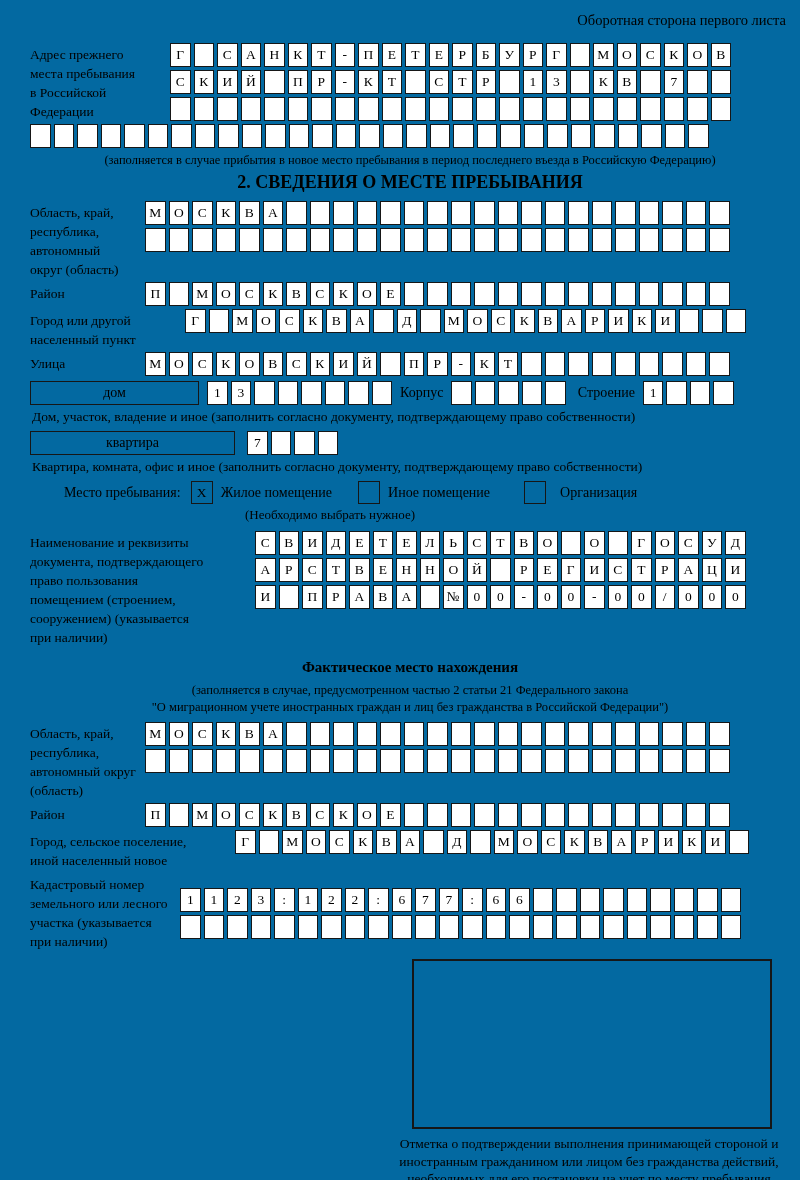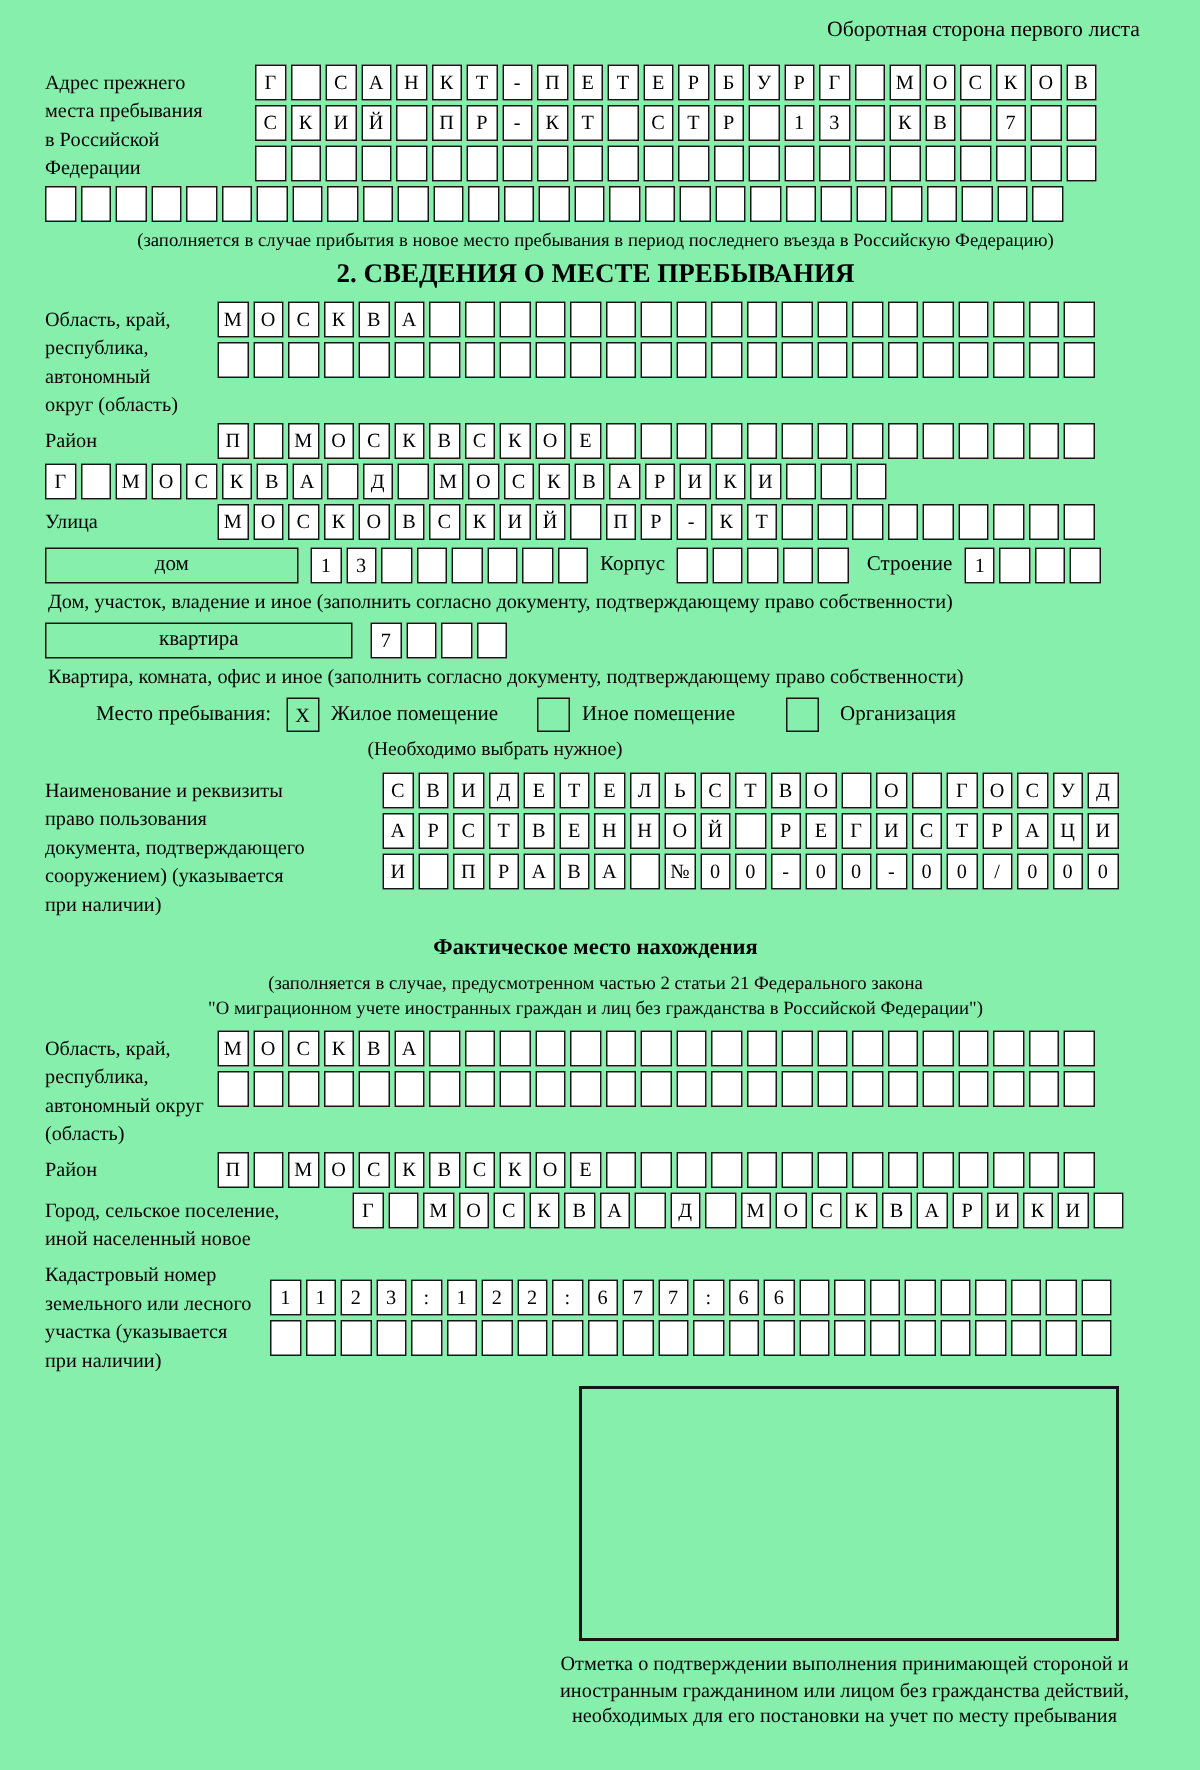--- a/index.html
+++ b/index.html
@@ -1,20 +1,20 @@
 <!DOCTYPE html>
 <html><head>
 <meta charset="utf-8">
 <style>
   html,body{margin:0;padding:0;background:#fff;}
   .page{
     width:800px;height:1180px;box-sizing:border-box;
-    padding:12px 36px 0 30px;overflow:hidden;
+    padding:12px 10px 0 30px;overflow:hidden;
     font-family:"Liberation Serif","DejaVu Serif",serif;
-    color:#000;background:#86efac;
+    color:#000;background:#0369a1;
   }
   .header-note{text-align:right;font-size:14.5px;padding-right:4px;margin-bottom:14px;}
   .field{display:flex;align-items:flex-start;margin-bottom:3px;}
   .label{flex:none;font-size:13.5px;line-height:19px;padding-top:2px;}
   .w140{width:140px;} .w115{width:115px;} .w155{width:155px;}
   .w225{width:225px;} .w205{width:205px;} .w150{width:150px;}
   .rowstack{display:flex;flex-direction:column;gap:3px;}
   .cells{display:flex;gap:3px;}
   .cell{
     flex:none;width:18.5px;height:22px;border:1.6px solid #161616;
@@ -273,20 +273,24 @@
         <div class="cell"></div>
         <div class="cell"></div>
         <div class="cell"></div>
         <div class="cell"></div>
         <div class="cell"></div>
         <div class="cell"></div>
       </div>
   </div>
 
   <div class="field">
+    <div class="label w155">
+      <div>Город или другой</div>
+      <div>населенный пункт</div>
+    </div>
     <div class="cells">
         <div class="cell">Г</div>
         <div class="cell"></div>
         <div class="cell">М</div>
         <div class="cell">О</div>
         <div class="cell">С</div>
         <div class="cell">К</div>
         <div class="cell">В</div>
         <div class="cell">А</div>
         <div class="cell"></div>
@@ -391,22 +395,23 @@
     <div class="checkbox"></div>
     <span class="ml8 mr34">Иное помещение</span>
     <div class="checkbox"></div>
     <span class="ml14">Организация</span>
   </div>
   <div class="stay-note">(Необходимо выбрать нужное)</div>
 
   <div class="field">
     <div class="label w225">
       <div>Наименование и реквизиты</div>
+      <div>документа, подтверждающего</div>
       <div>право пользования</div>
-      <div>документа, подтверждающего</div>
+      <div>помещением (строением,</div>
       <div>сооружением) (указывается</div>
       <div>при наличии)</div>
     </div>
     <div class="rowstack">
       <div class="cells">
           <div class="cell">С</div>
           <div class="cell">В</div>
           <div class="cell">И</div>
           <div class="cell">Д</div>
           <div class="cell">Е</div>

